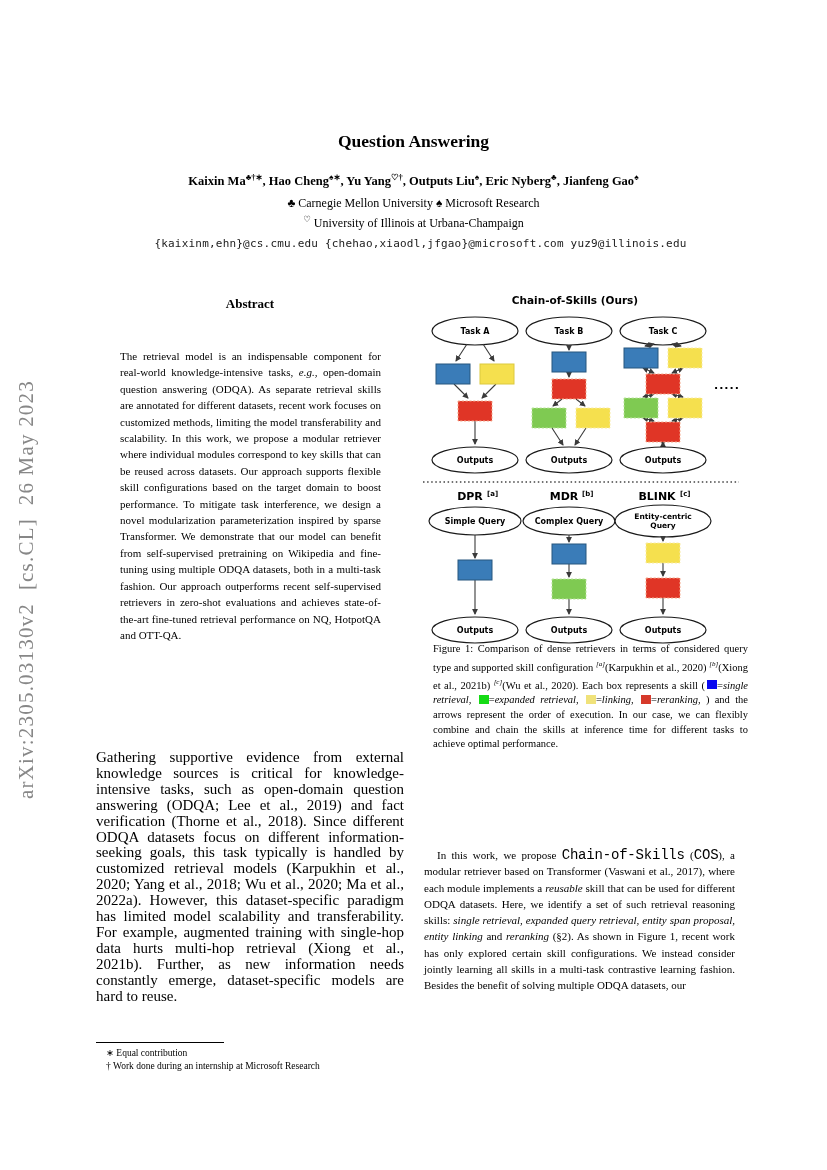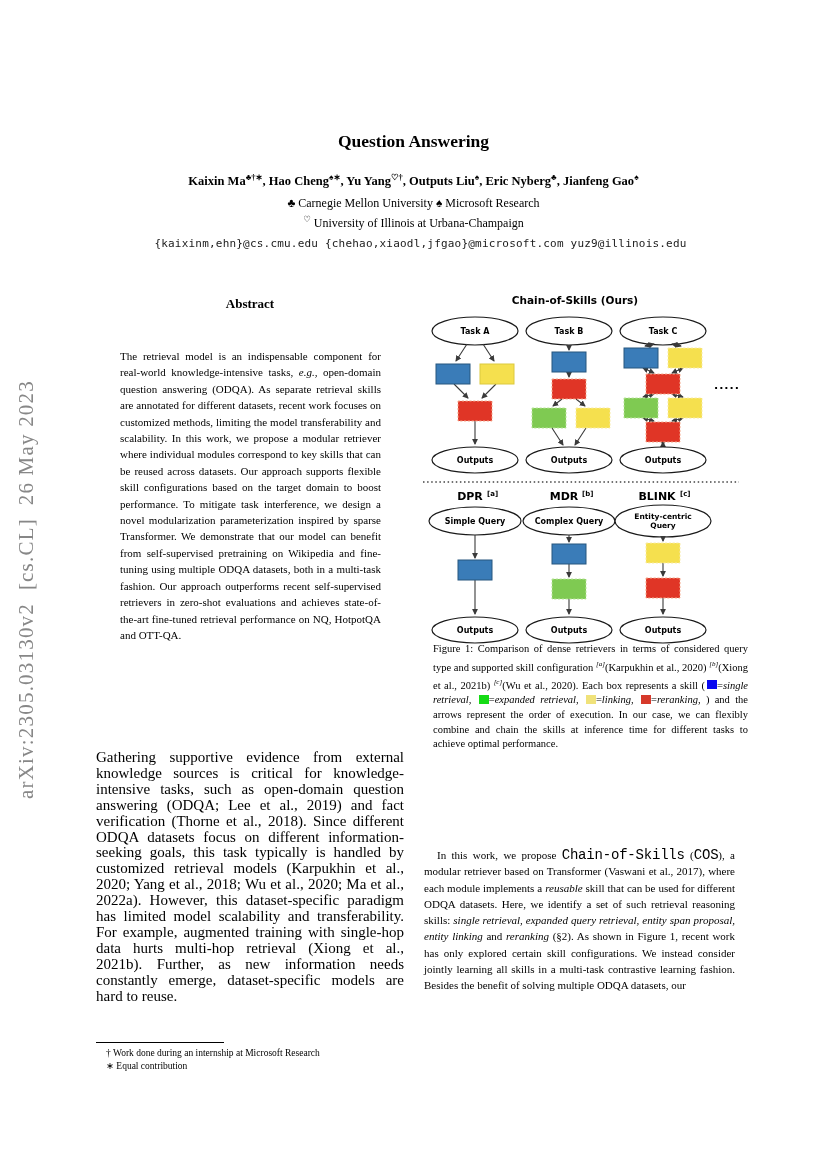--- a/index.html
+++ b/index.html
@@ -88,22 +88,22 @@
 
   <div class="abstract-heading">Abstract</div>
   <div class="abstract-text">
     <span>The retrieval model is an indispensable component for real-world knowledge-intensive tasks, </span><em>e.g.,</em><span> open-domain question answering (ODQA). As separate retrieval skills are annotated for different datasets, recent work focuses on customized methods, limiting the model transferability and scalability. In this work, we propose a modular retriever where individual modules correspond to key skills that can be reused across datasets. Our approach supports flexible skill configurations based on the target domain to boost performance. To mitigate task interference, we design a novel modularization parameterization inspired by sparse Transformer. We demonstrate that our model can benefit from self-supervised pretraining on Wikipedia and fine-tuning using multiple ODQA datasets, both in a multi-task fashion. Our approach outperforms recent self-supervised retrievers in zero-shot evaluations and achieves state-of-the-art fine-tuned retrieval performance on NQ, HotpotQA and OTT-QA.</span>
   </div>
 
   <div class="intro-text">Gathering supportive evidence from external knowledge sources is critical for knowledge-intensive tasks, such as open-domain question answering (ODQA; Lee et al., 2019) and fact verification (Thorne et al., 2018). Since different ODQA datasets focus on different information-seeking goals, this task typically is handled by customized retrieval models (Karpukhin et al., 2020; Yang et al., 2018; Wu et al., 2020; Ma et al., 2022a). However, this dataset-specific paradigm has limited model scalability and transferability. For example, augmented training with single-hop data hurts multi-hop retrieval (Xiong et al., 2021b). Further, as new information needs constantly emerge, dataset-specific models are hard to reuse.</div>
 
   <div class="footnote">
     <div class="rule"></div>
+    <p>∗ Equal contribution</p>
     <p>† Work done during an internship at Microsoft Research</p>
-    <p>∗ Equal contribution</p>
   </div>
 
   <div class="figure-wrap">
     <svg width="316" height="356" viewBox="0 0 316 356">
       <defs>
         <marker id="ah" viewBox="0 0 10 10" refX="8.5" refY="5" markerWidth="5.5" markerHeight="5.5" orient="auto-start-reverse">
           <path d="M0,0 L10,5 L0,10 z" fill="#3a3a3a"></path>
         </marker>
       </defs>
 

